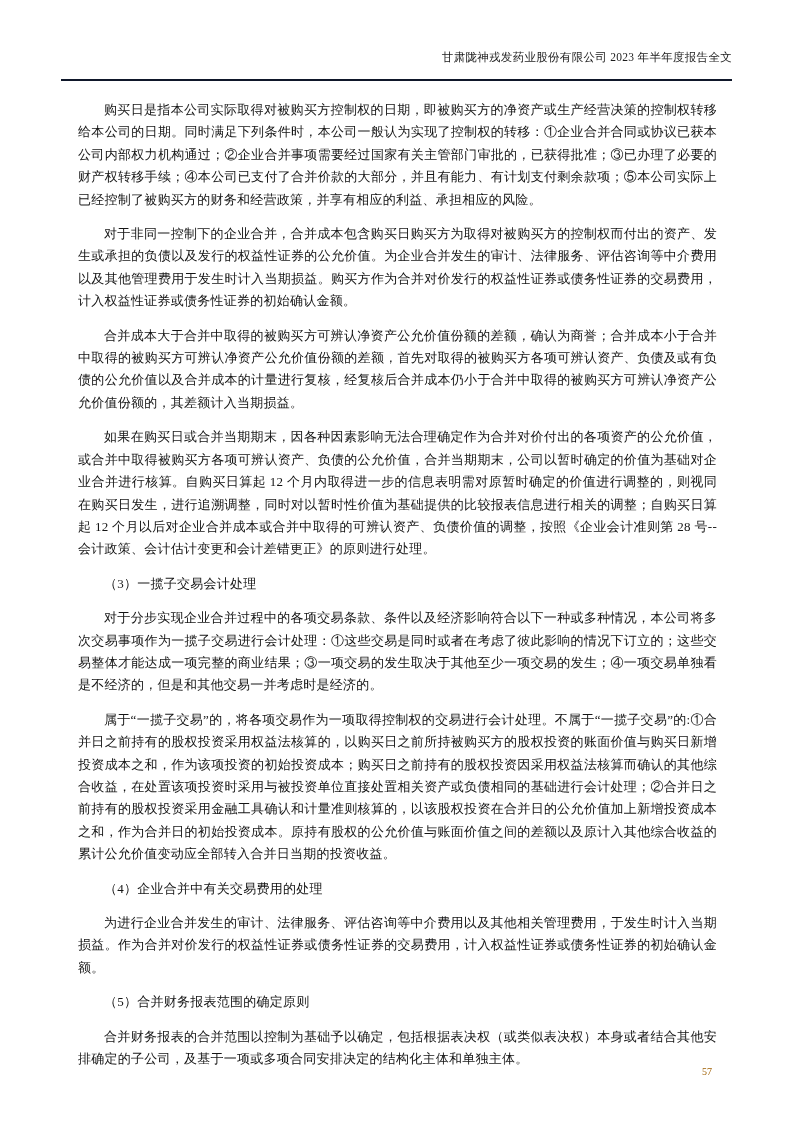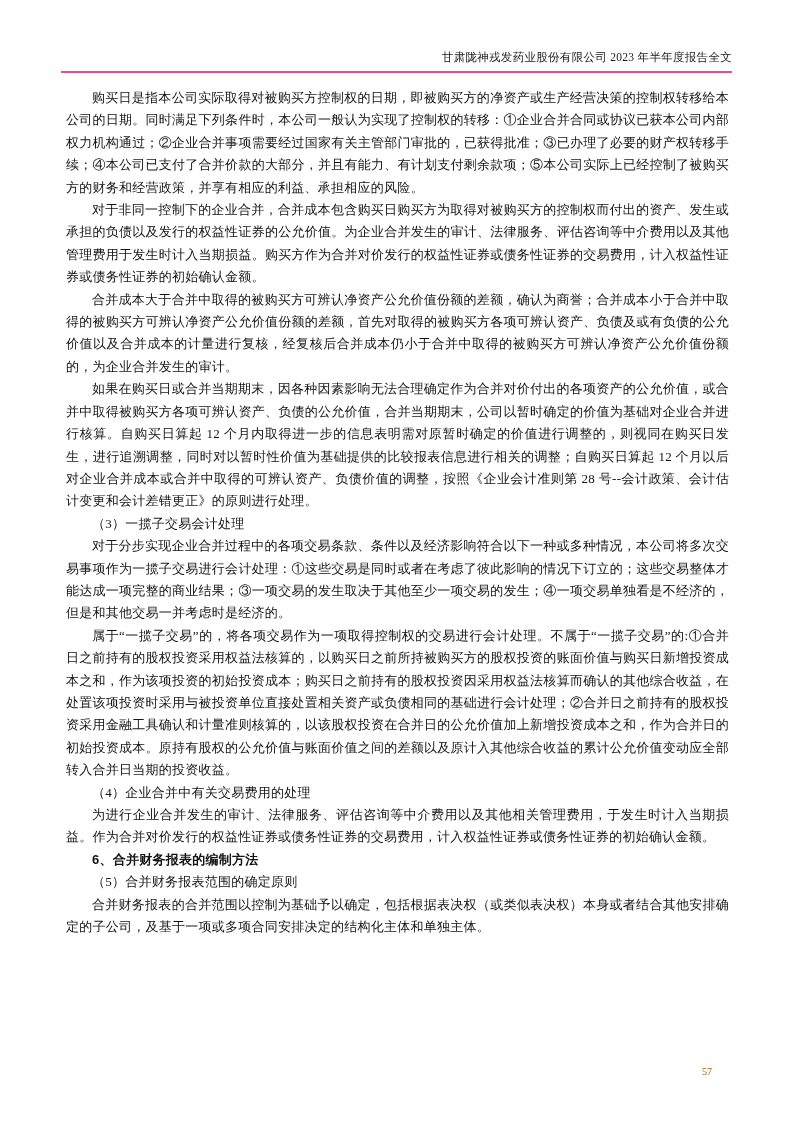--- a/index.html
+++ b/index.html
@@ -14,30 +14,30 @@
     width: 793px; height: 1122px;
     background: #ffffff;
     overflow: hidden;
   }
   .header {
     position: absolute;
     left: 61px; right: 61px; top: 50px;
     text-align: right;
     font-size: 11.5px;
     letter-spacing: 0.3px;
-    padding-bottom: 6px;
-    border-bottom: 2px solid #ec4899;
+    padding-bottom: 14px;
+    border-bottom: 2px solid #0f172a;
     color: #1c1c1c;
   }
   .content {
     position: absolute;
     left: 66px; right: 64px; top: 87px;
   }
   .content p {
-    margin: 0;
+    margin: 12px;
     font-size: 13px;
     line-height: 22.4px;
     letter-spacing: 0.25px;
     text-align: justify;
     text-indent: 2em;
     color: #141414;
   }
   .section-heading {
     font-family: "Liberation Sans", "DejaVu Sans", sans-serif;
     font-size: 15px;
@@ -59,28 +59,27 @@
 
 <div class="page">
 
   <div class="header">
     <span>甘肃陇神戎发药业股份有限公司 2023 年半年度报告全文</span>
   </div>
 
   <div class="content">
     <p>购买日是指本公司实际取得对被购买方控制权的日期，即被购买方的净资产或生产经营决策的控制权转移给本公司的日期。同时满足下列条件时，本公司一般认为实现了控制权的转移：①企业合并合同或协议已获本公司内部权力机构通过；②企业合并事项需要经过国家有关主管部门审批的，已获得批准；③已办理了必要的财产权转移手续；④本公司已支付了合并价款的大部分，并且有能力、有计划支付剩余款项；⑤本公司实际上已经控制了被购买方的财务和经营政策，并享有相应的利益、承担相应的风险。</p>
     <p>对于非同一控制下的企业合并，合并成本包含购买日购买方为取得对被购买方的控制权而付出的资产、发生或承担的负债以及发行的权益性证券的公允价值。为企业合并发生的审计、法律服务、评估咨询等中介费用以及其他管理费用于发生时计入当期损益。购买方作为合并对价发行的权益性证券或债务性证券的交易费用，计入权益性证券或债务性证券的初始确认金额。</p>
-    <p>合并成本大于合并中取得的被购买方可辨认净资产公允价值份额的差额，确认为商誉；合并成本小于合并中取得的被购买方可辨认净资产公允价值份额的差额，首先对取得的被购买方各项可辨认资产、负债及或有负债的公允价值以及合并成本的计量进行复核，经复核后合并成本仍小于合并中取得的被购买方可辨认净资产公允价值份额的，为企业合并发生的审计。</p>
+    <p>合并成本大于合并中取得的被购买方可辨认净资产公允价值份额的差额，确认为商誉；合并成本小于合并中取得的被购买方可辨认净资产公允价值份额的差额，首先对取得的被购买方各项可辨认资产、负债及或有负债的公允价值以及合并成本的计量进行复核，经复核后合并成本仍小于合并中取得的被购买方可辨认净资产公允价值份额的，其差额计入当期损益。</p>
     <p>如果在购买日或合并当期期末，因各种因素影响无法合理确定作为合并对价付出的各项资产的公允价值，或合并中取得被购买方各项可辨认资产、负债的公允价值，合并当期期末，公司以暂时确定的价值为基础对企业合并进行核算。自购买日算起 12 个月内取得进一步的信息表明需对原暂时确定的价值进行调整的，则视同在购买日发生，进行追溯调整，同时对以暂时性价值为基础提供的比较报表信息进行相关的调整；自购买日算起 12 个月以后对企业合并成本或合并中取得的可辨认资产、负债价值的调整，按照《企业会计准则第 28 号--会计政策、会计估计变更和会计差错更正》的原则进行处理。</p>
     <p>（3）一揽子交易会计处理</p>
     <p>对于分步实现企业合并过程中的各项交易条款、条件以及经济影响符合以下一种或多种情况，本公司将多次交易事项作为一揽子交易进行会计处理：①这些交易是同时或者在考虑了彼此影响的情况下订立的；这些交易整体才能达成一项完整的商业结果；③一项交易的发生取决于其他至少一项交易的发生；④一项交易单独看是不经济的，但是和其他交易一并考虑时是经济的。</p>
     <p>属于“一揽子交易”的，将各项交易作为一项取得控制权的交易进行会计处理。不属于“一揽子交易”的:①合并日之前持有的股权投资采用权益法核算的，以购买日之前所持被购买方的股权投资的账面价值与购买日新增投资成本之和，作为该项投资的初始投资成本；购买日之前持有的股权投资因采用权益法核算而确认的其他综合收益，在处置该项投资时采用与被投资单位直接处置相关资产或负债相同的基础进行会计处理；②合并日之前持有的股权投资采用金融工具确认和计量准则核算的，以该股权投资在合并日的公允价值加上新增投资成本之和，作为合并日的初始投资成本。原持有股权的公允价值与账面价值之间的差额以及原计入其他综合收益的累计公允价值变动应全部转入合并日当期的投资收益。</p>
     <p>（4）企业合并中有关交易费用的处理</p>
     <p>为进行企业合并发生的审计、法律服务、评估咨询等中介费用以及其他相关管理费用，于发生时计入当期损益。作为合并对价发行的权益性证券或债务性证券的交易费用，计入权益性证券或债务性证券的初始确认金额。</p>
-    <p class="section-heading">6、合并财务报表的编制方法</p>
     <p>（5）合并财务报表范围的确定原则</p>
     <p>合并财务报表的合并范围以控制为基础予以确定，包括根据表决权（或类似表决权）本身或者结合其他安排确定的子公司，及基于一项或多项合同安排决定的结构化主体和单独主体。</p>
   </div>
 
   <div class="footer">
     <span>57</span>
   </div>
 
 </div>
 

